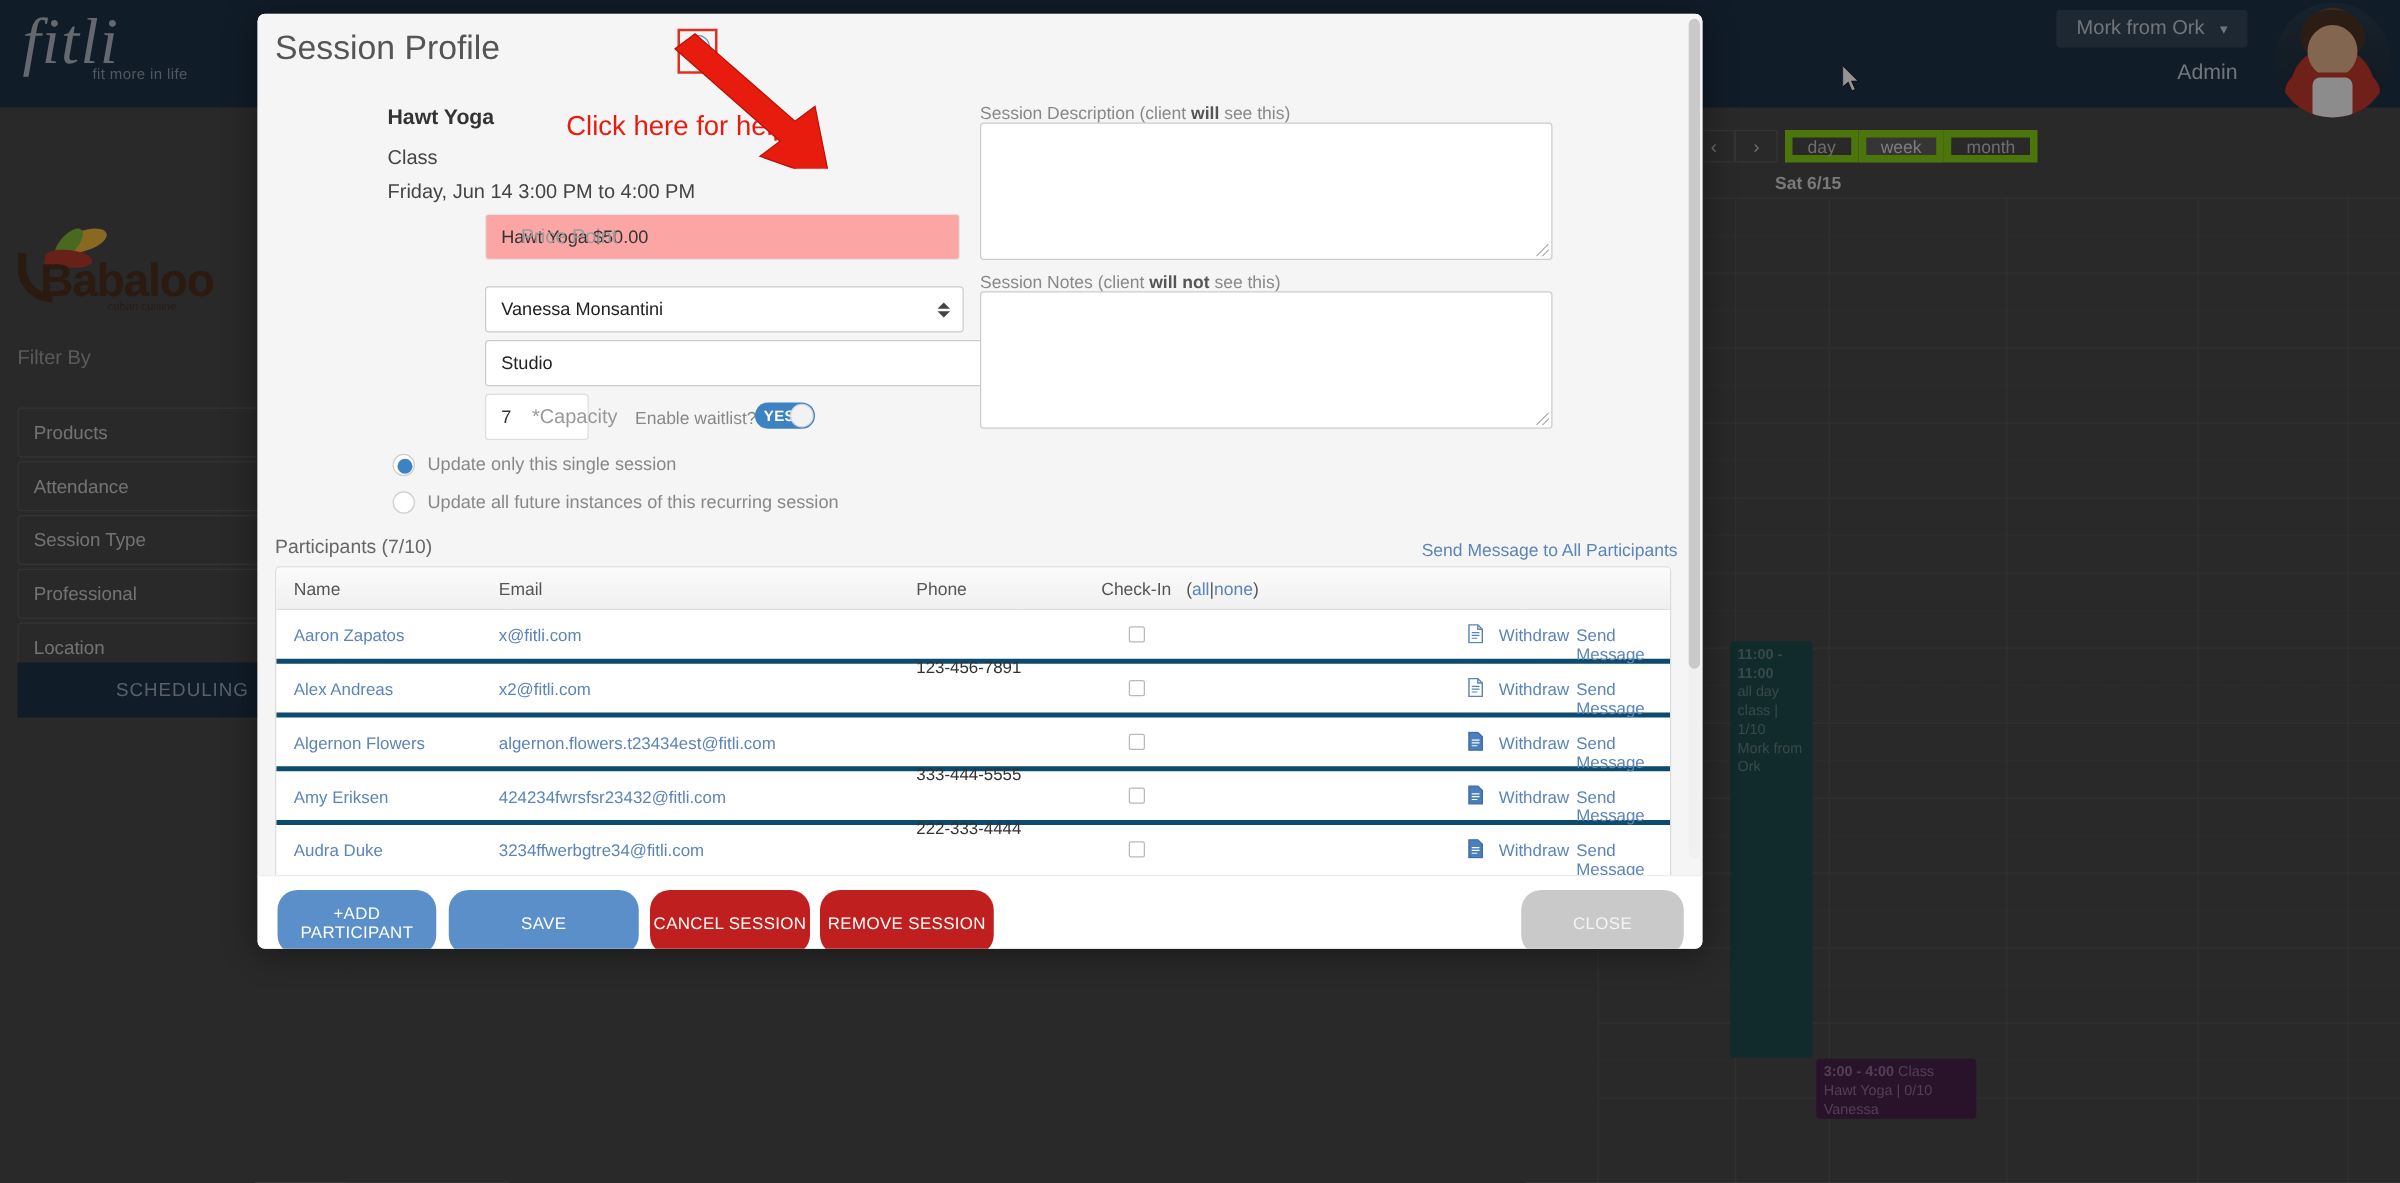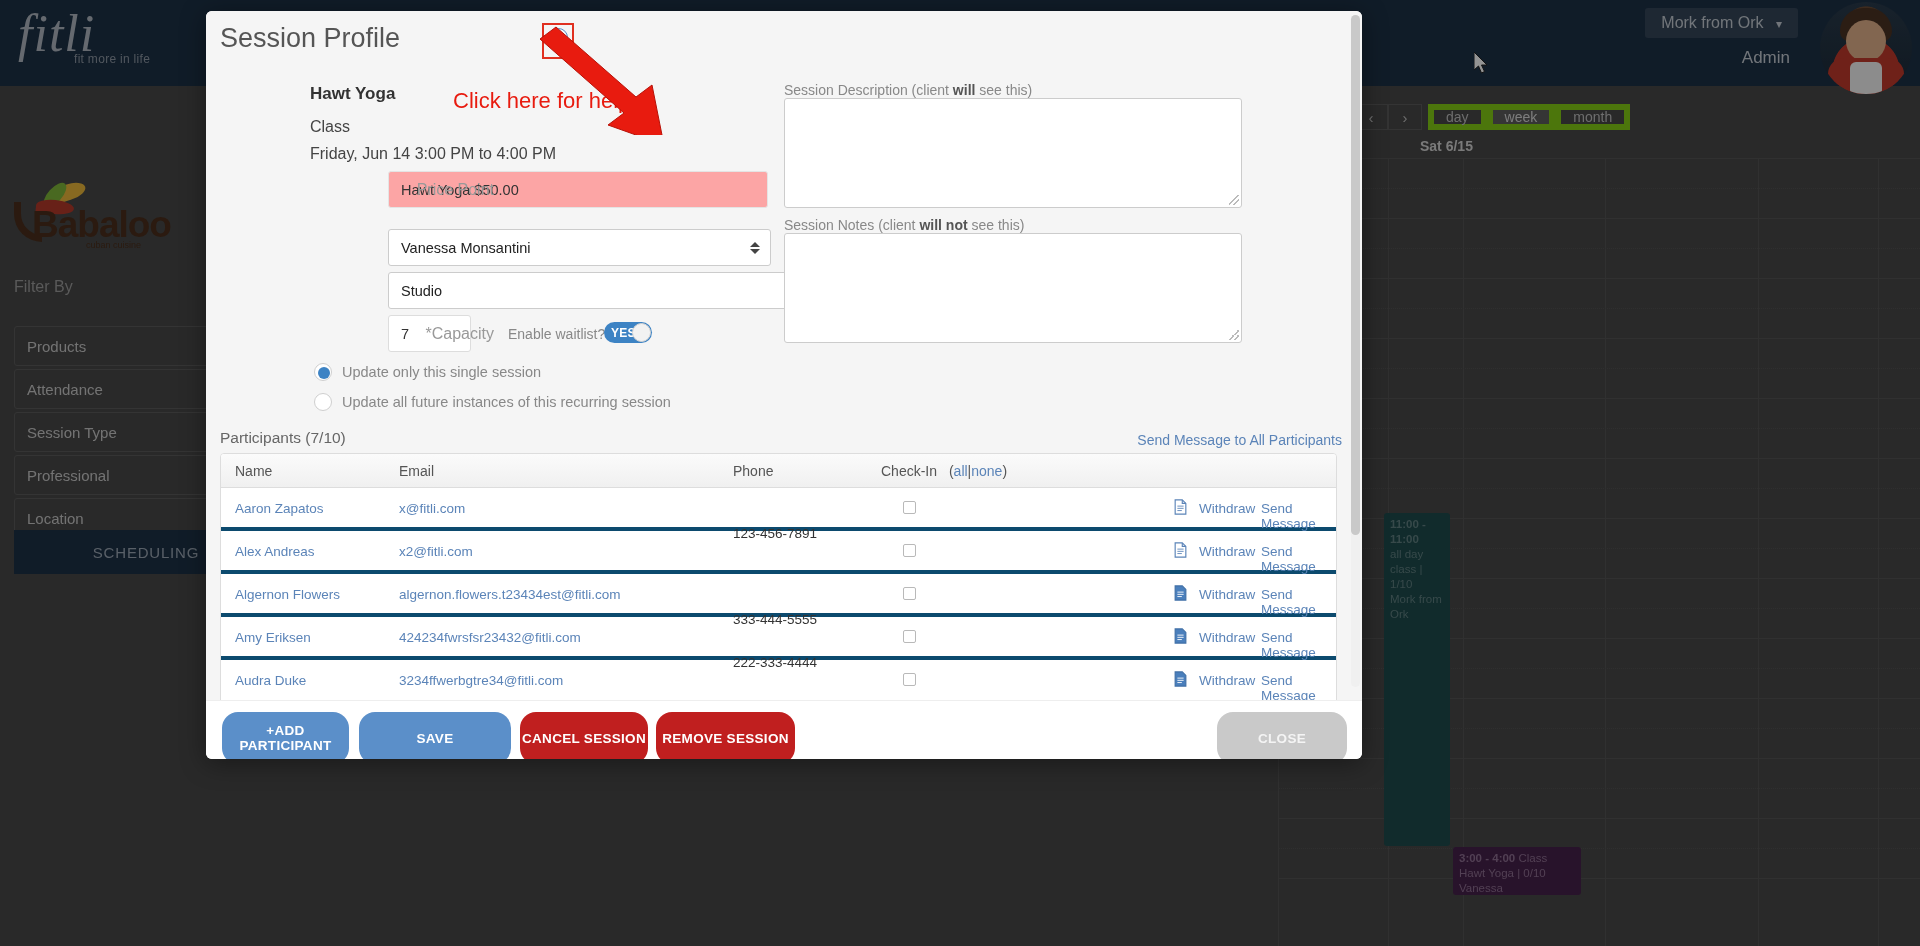--- a/index.html
+++ b/index.html
@@ -298,21 +298,21 @@
   .c-doc { position: absolute; left: 953px; top: 11px; width: 13px; height: 16px; }
   .c-withdraw { position: absolute; left: 978px; top: 13px; font-size: 13.5px; color: #5b84b8; }
   .c-msg { position: absolute; left: 1040px; top: 13px; font-size: 13.5px; color: #5b84b8; }
 
   .modal-footer {
     position: absolute; left: 0; right: 0; bottom: 0; height: 59px;
     background: #fff; border-top: 1px solid #eee;
   }
   .btn {
     position: absolute; top: 11px; height: 52px; border-radius: 16px;
-    color: #fff; font-size: 13.5px; font-weight: bold; letter-spacing: .3px;
+    color: #fff; font-size: 13.5px; font-weight: normal; letter-spacing: .3px;
     display: flex; align-items: center; justify-content: center;
     border: none; cursor: pointer; font-family: "Liberation Sans", sans-serif;
   }
   .btn-blue { background: #5b8fc9; }
   .btn-red  { background: #c01f1f; }
   .btn-grey { background: #c9c9c9; color: #f4f4f4; }
 
   
   .arrow-svg { position: absolute; left: 330px; top: 14px; pointer-events: none; }
   .cursor-bg { position: absolute; left: 1474px; top: 52px; }

